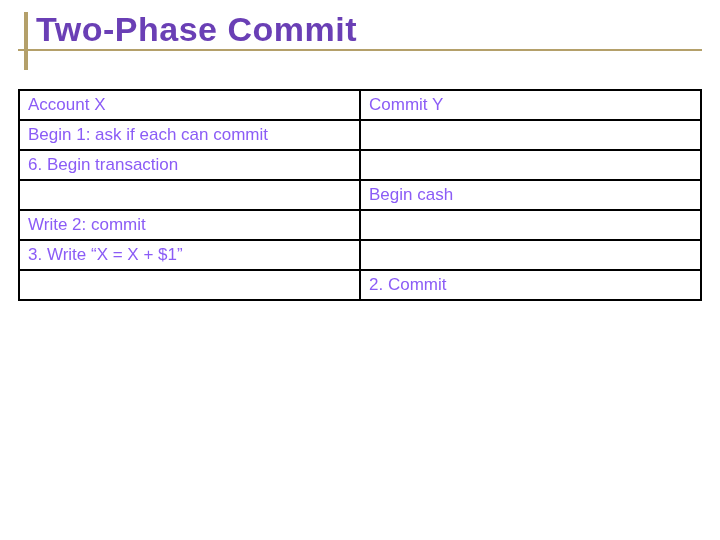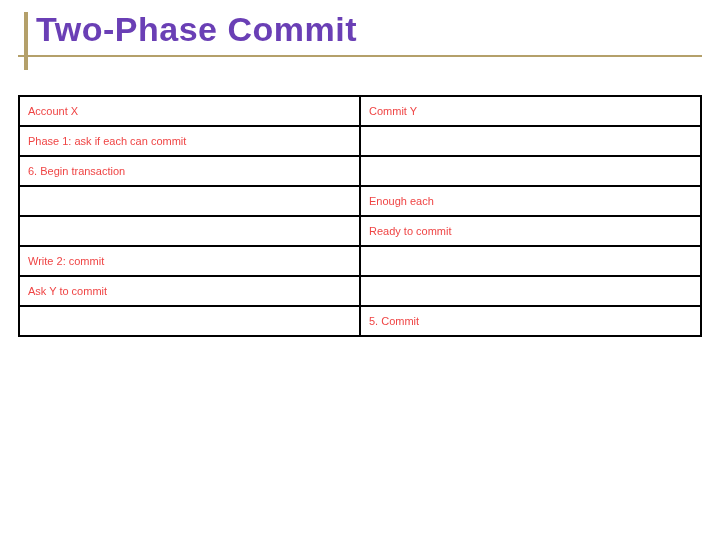--- a/index.html
+++ b/index.html
@@ -17,77 +17,72 @@
     top: 12px;
     width: 4px;
     height: 58px;
     background: #b4a06a;
   }
   .title {
     font-size: 34px;
     font-weight: bold;
     color: #6a3fb5;
     margin-left: 18px;
-    margin-bottom: 6px;
     letter-spacing: 0.5px;
   }
   .underline {
     height: 2px;
     background: #b4a06a;
     margin-bottom: 38px;
   }
   table {
     width: 100%;
     border-collapse: collapse;
     table-layout: fixed;
   }
   td {
     border: 2px solid #000;
     padding: 4px 8px;
-    font-size: 11px;
+    font-size: 17px;
     height: 30px;
     vertical-align: middle;
-    color: #ef4444;
+    color: #8b5cf6;
   }
 </style>
 </head>
 <body>
 
 <div class="accent-bar"></div>
 <h1 class="title">Two-Phase Commit</h1>
 <div class="underline"></div>
 
 <table>
   <tbody>
     <tr>
       <td>Account X</td>
       <td>Commit Y</td>
     </tr>
     <tr>
-      <td>Phase 1:  ask if each can commit</td>
+      <td>Begin 1:  ask if each can commit</td>
       <td></td>
     </tr>
     <tr>
       <td>6.  Begin transaction</td>
       <td></td>
     </tr>
     <tr>
       <td></td>
-      <td>Enough each</td>
-    </tr>
-    <tr>
-      <td></td>
-      <td>Ready to commit</td>
+      <td>Begin cash</td>
     </tr>
     <tr>
       <td>Write 2:  commit</td>
       <td></td>
     </tr>
     <tr>
-      <td>Ask Y to commit</td>
+      <td>3.  Write “X = X + $1”</td>
       <td></td>
     </tr>
     <tr>
       <td></td>
-      <td>5.  Commit</td>
+      <td>2.  Commit</td>
     </tr>
   </tbody>
 </table>
 
 </body></html>

